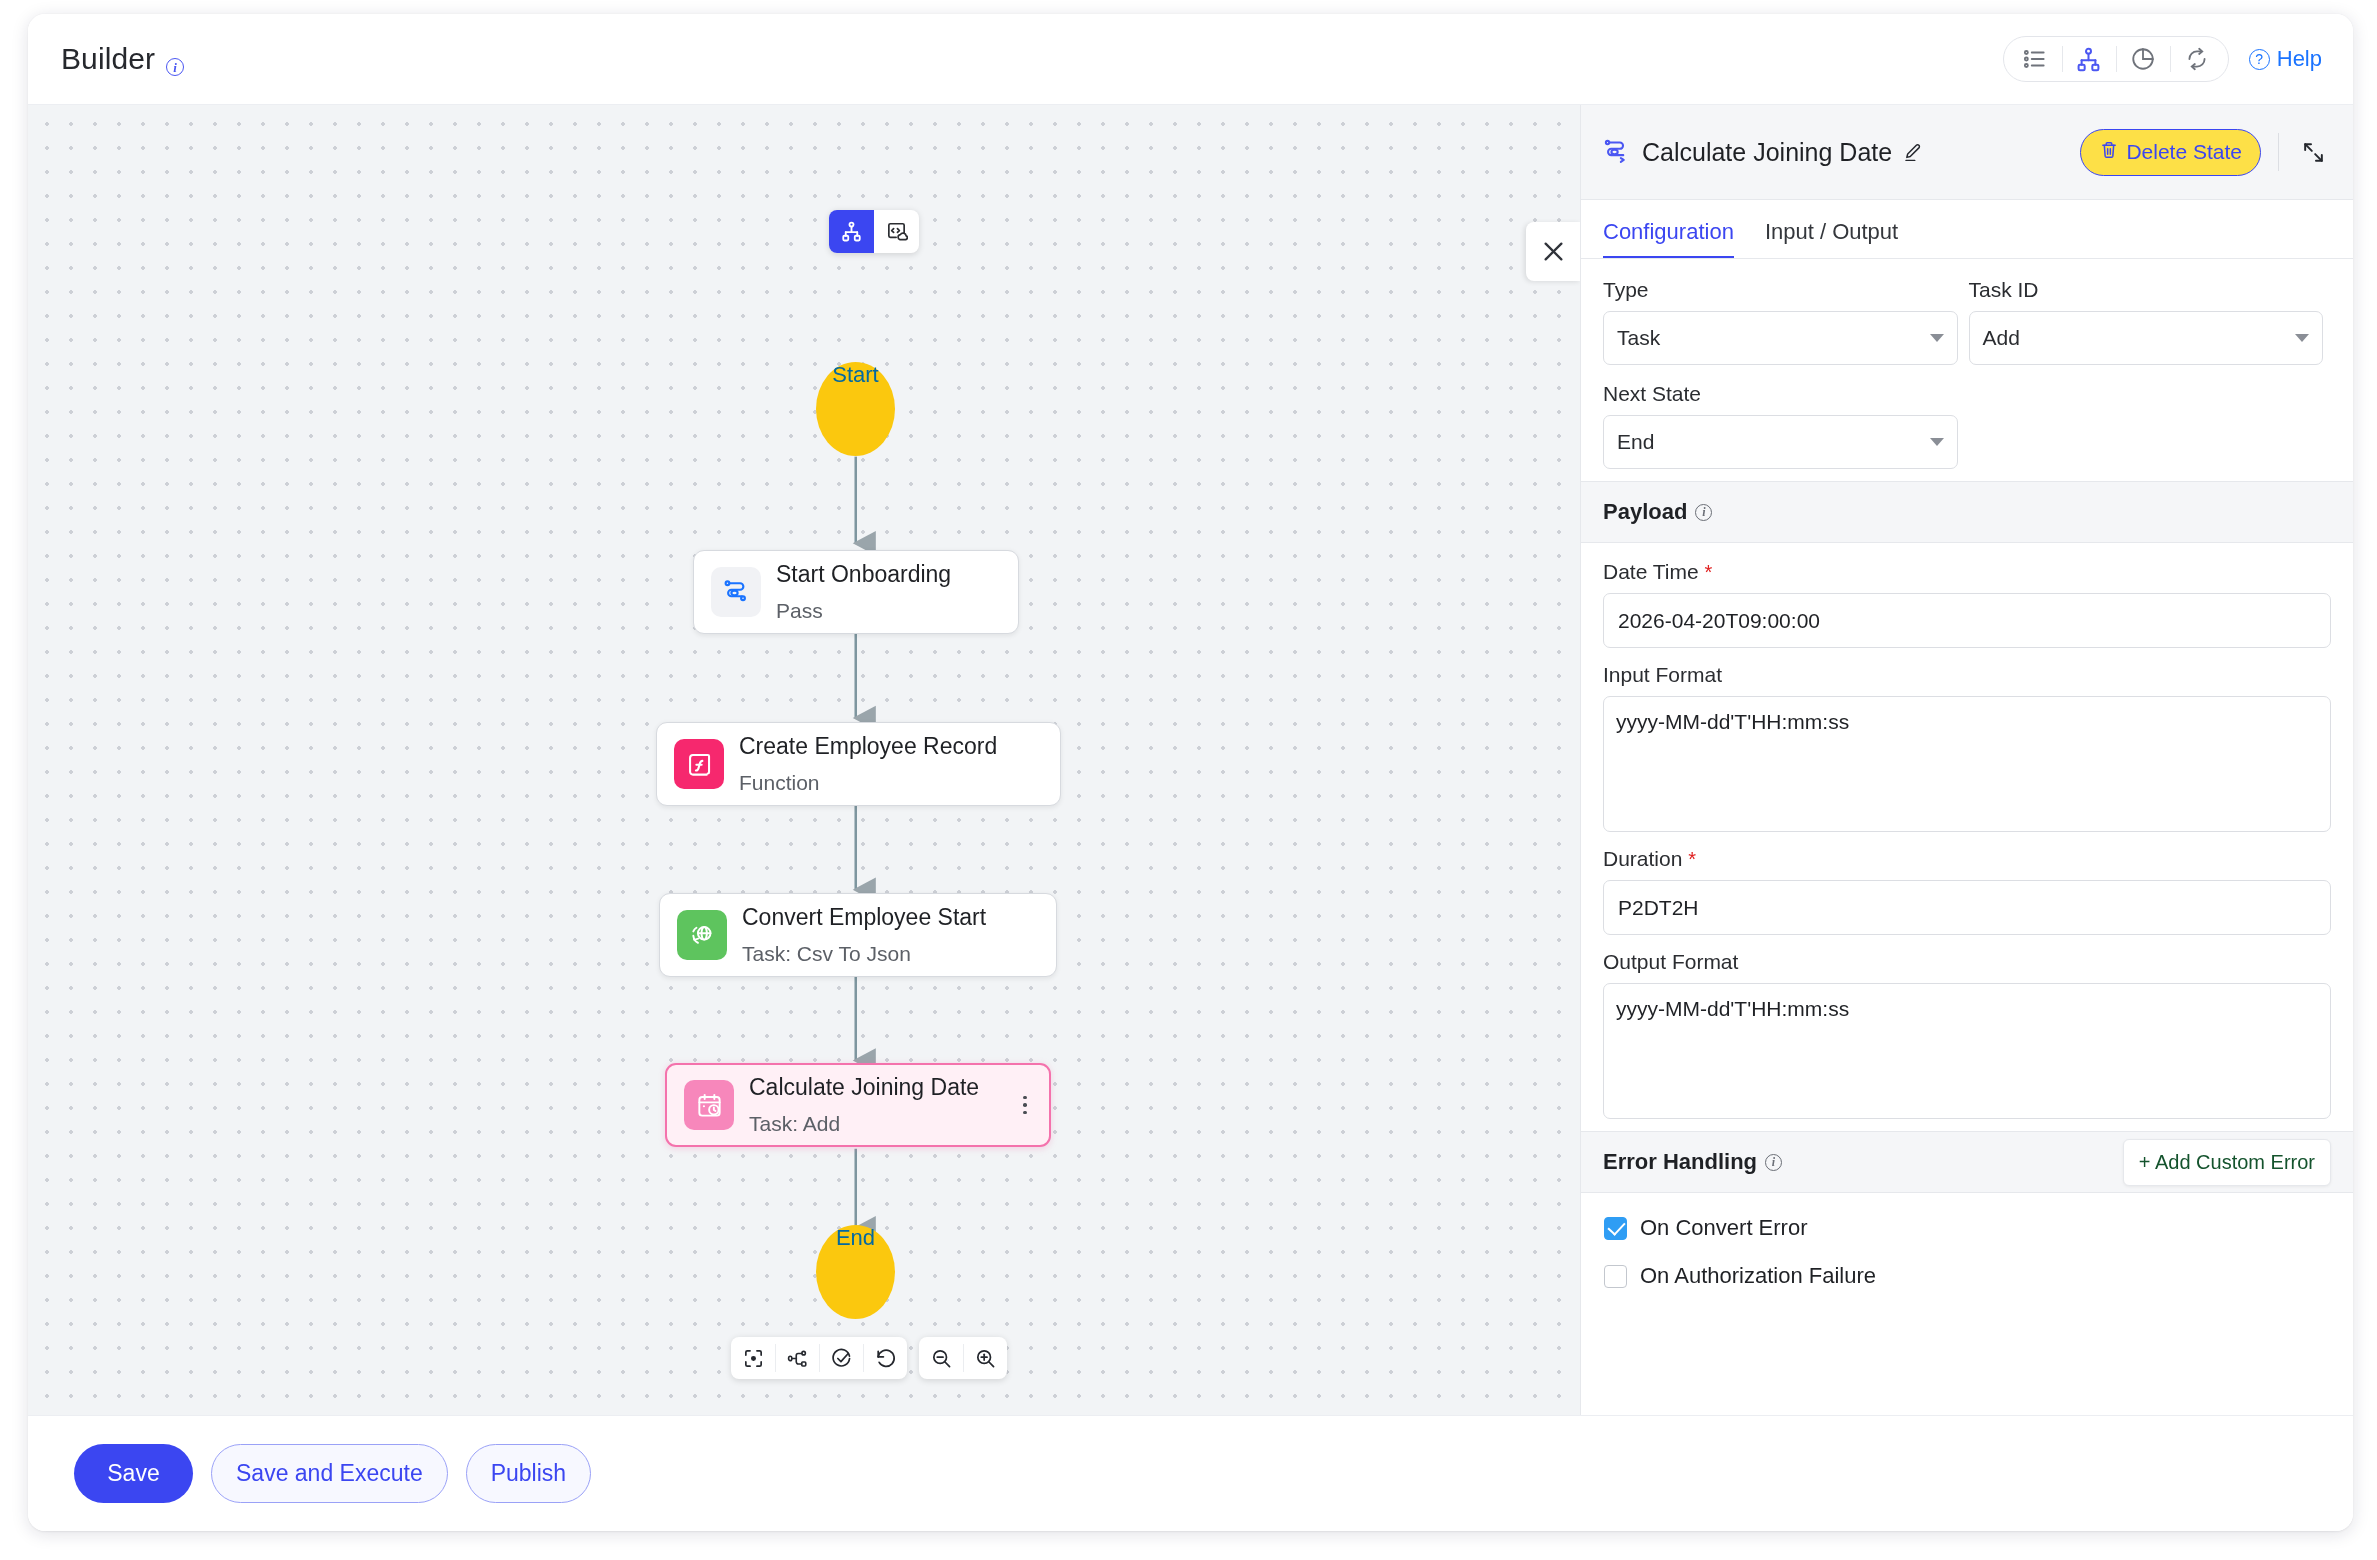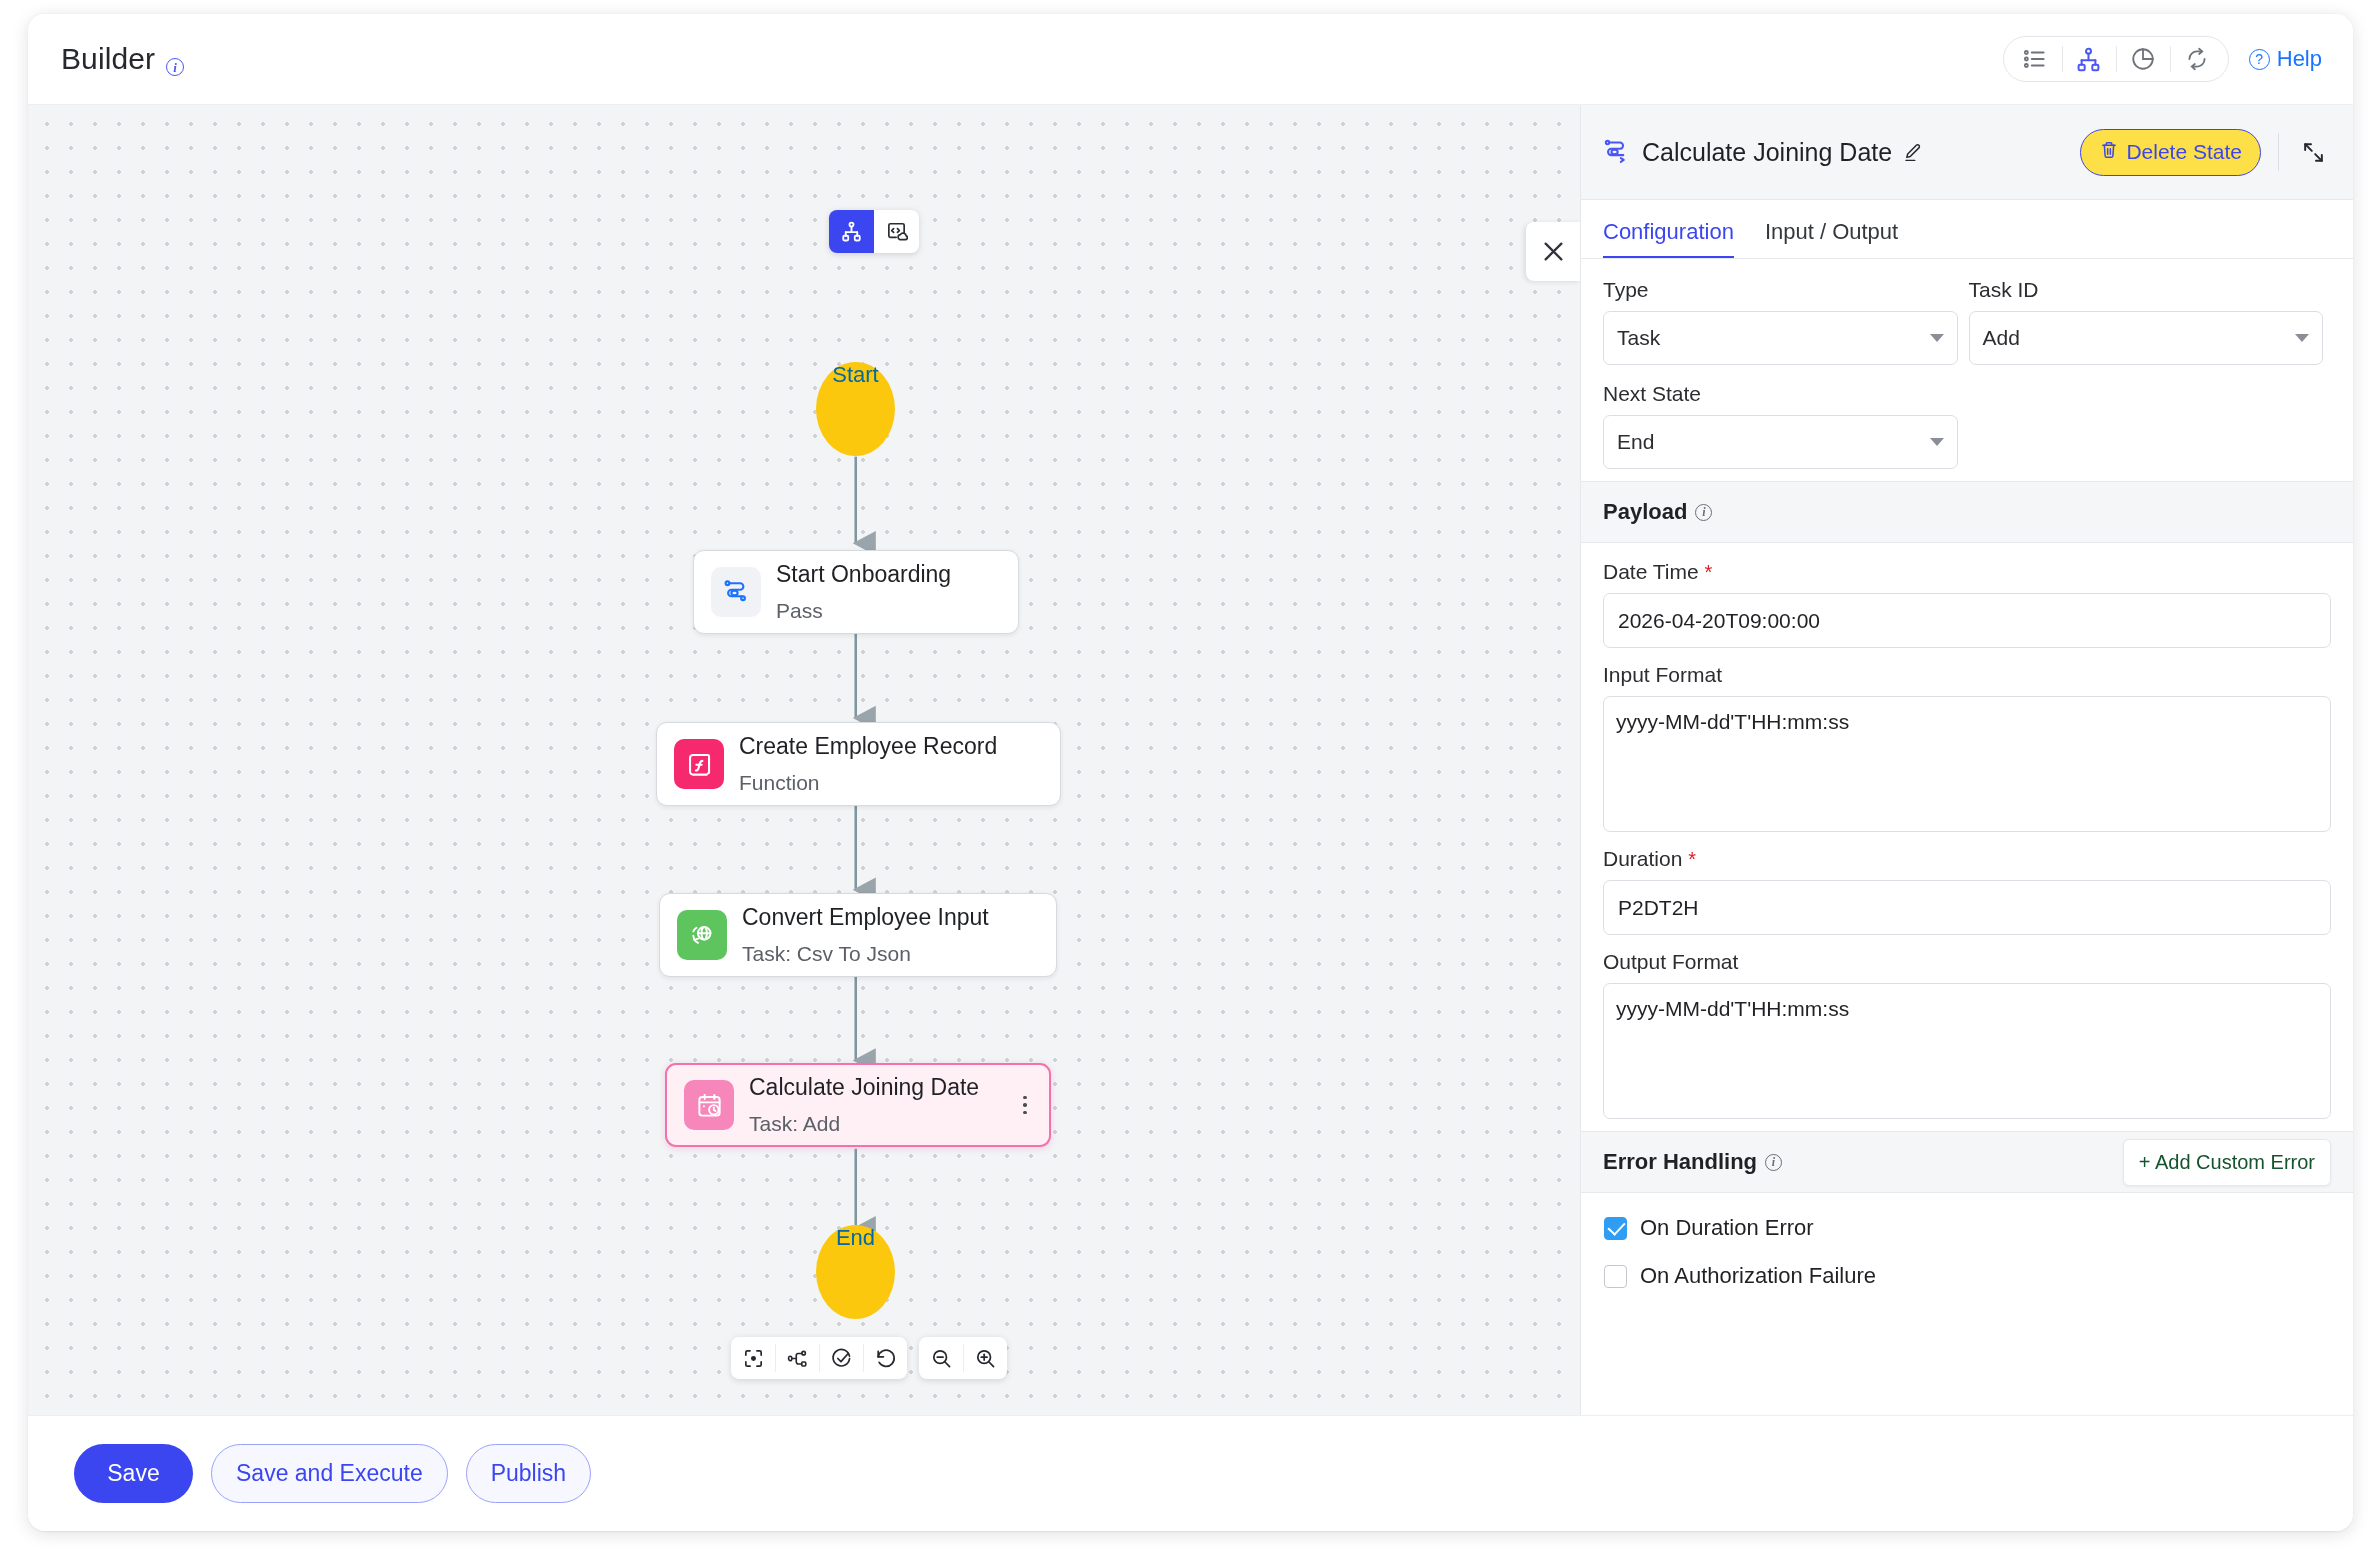--- a/index.html
+++ b/index.html
@@ -404,21 +404,21 @@
           <svg width="29" height="29" viewBox="0 0 24 24" fill="none" stroke="#ffffff" stroke-width="1.6" stroke-linecap="round" stroke-linejoin="round">
             <circle cx="13.4" cy="10.2" r="5.2"></circle>
             <ellipse cx="13.4" cy="10.2" rx="2.2" ry="5.2"></ellipse>
             <line x1="8.2" y1="10.2" x2="18.6" y2="10.2"></line>
             <path d="M5.2 15.4a6.4 6.4 0 0 0 3 2.6"></path>
             <path d="M4.4 8.6A6.4 6.4 0 0 1 7 5.6"></path>
             <polyline points="4.4,12.2 5.2,15.6 8.4,14.6"></polyline>
           </svg>
         </div>
         <div class="node-txt">
-          <span class="node-name">Convert Employee Input</span>
+          <span class="node-name">Convert Employee Start</span>
           <span class="node-sub">Task: Csv To Json</span>
         </div>
       </div>
 
       <div class="node-card selected" style="left:637px; top:958px; width:386px;">
         <div class="node-ico date">
           <svg width="29" height="29" viewBox="0 0 24 24" fill="none" stroke="#ffffff" stroke-width="1.6" stroke-linecap="round" stroke-linejoin="round">
             <rect x="3.6" y="5" width="16.8" height="15.4" rx="2.4"></rect>
             <line x1="3.6" y1="9.4" x2="20.4" y2="9.4"></line>
             <line x1="8" y1="3.2" x2="8" y2="6.6"></line>
@@ -621,21 +621,21 @@
 
         <div class="sec-bar">
           <span class="sec-title">Error Handling</span>
           <span class="info-ring sm">i</span>
           <div class="add-err">+ Add Custom Error</div>
         </div>
 
         <div class="checks">
           <div class="chk-row">
             <span class="chk on"></span>
-            <span class="chk-lbl">On Duration Error</span>
+            <span class="chk-lbl">On Convert Error</span>
           </div>
           <div class="chk-row">
             <span class="chk"></span>
             <span class="chk-lbl">On Authorization Failure</span>
           </div>
         </div>
 
       </div>
     </div>
   </div>

